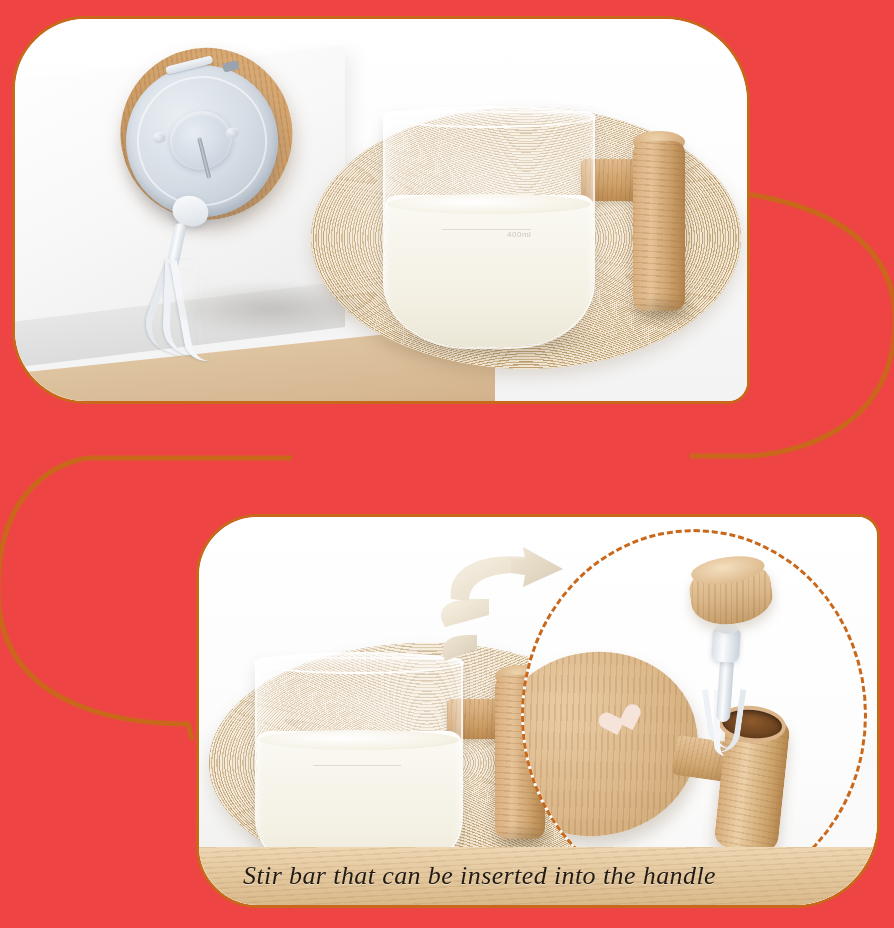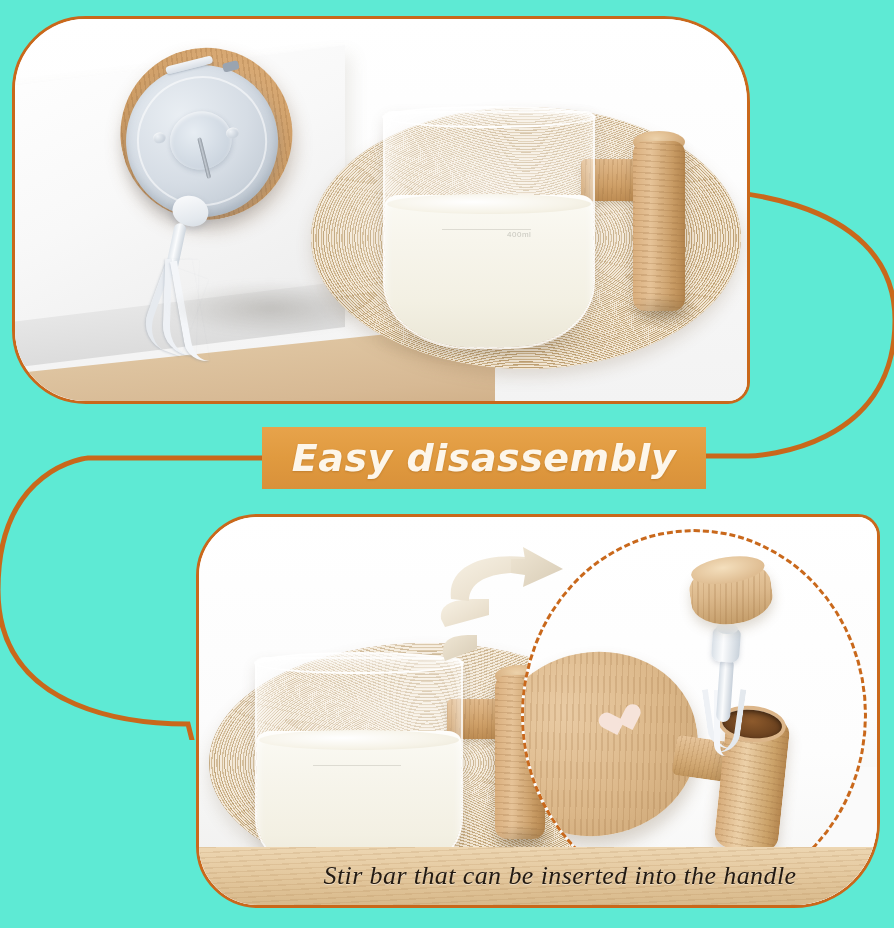--- a/index.html
+++ b/index.html
@@ -6,21 +6,21 @@
   * { box-sizing: border-box; }
   html, body { margin: 0; padding: 0; }
   body {
     width: 894px; height: 928px;
     background: #ffffff;
     font-family: "Liberation Serif", serif;
     overflow: hidden;
     position: relative;
   }
 
-  #stage { position: absolute; inset: 0; background:#5eead4; }
+  #stage { position: absolute; inset: 0; background:#ef4444; }
 
   
   .sweep { position:absolute; pointer-events:none; }
   #sweep-right { left: 690px; top: 148px; width: 210px; height: 340px; }
   #sweep-left  { left: -8px;  top: 440px; width: 300px; height: 300px; }
 
   
   .panel {
     position: absolute;
     overflow: hidden;
@@ -275,21 +275,20 @@
       linear-gradient(180deg,#e8cda6 0%,#dfc094 55%,#d5b383 100%);
   }
   #caption-bottom {
     height:58px; font-size:26px;
     padding-left:44px;
     background:
       repeating-linear-gradient(177deg,
         rgba(168,124,74,.16) 0px, rgba(168,124,74,.16) 1.4px,
         rgba(255,255,255,0) 1.4px, rgba(255,255,255,0) 5.2px),
       linear-gradient(180deg,#edd6b2 0%,#e3c79d 52%,#d8b98b 100%);
-    justify-content: center;
   }
 
   
   #bot-bg {
     position:absolute; inset:0;
     background:linear-gradient(180deg,#ffffff 0%,#fcfcfc 52%,#f4f4f3 78%,#efeeec 100%);
   }
   #marble {
     position:absolute; left:470px; top:250px; width:300px; height:160px;
     background:
@@ -573,17 +572,14 @@
           <div id="cap"></div>
         </div>
       </div>
 
       <div class="caption-band" id="caption-bottom">
         <span>Stir bar that can be inserted into the handle</span>
       </div>
     </div>
   </div>
 
-  <div id="banner">
-    <span id="banner-text">Easy disassembly</span>
-  </div>
 
 </div>
 
 </body></html>

